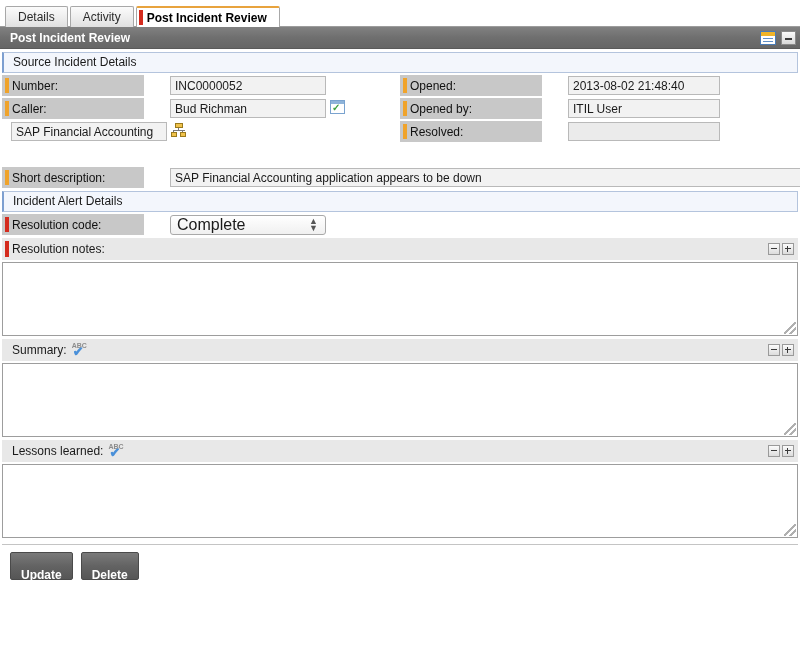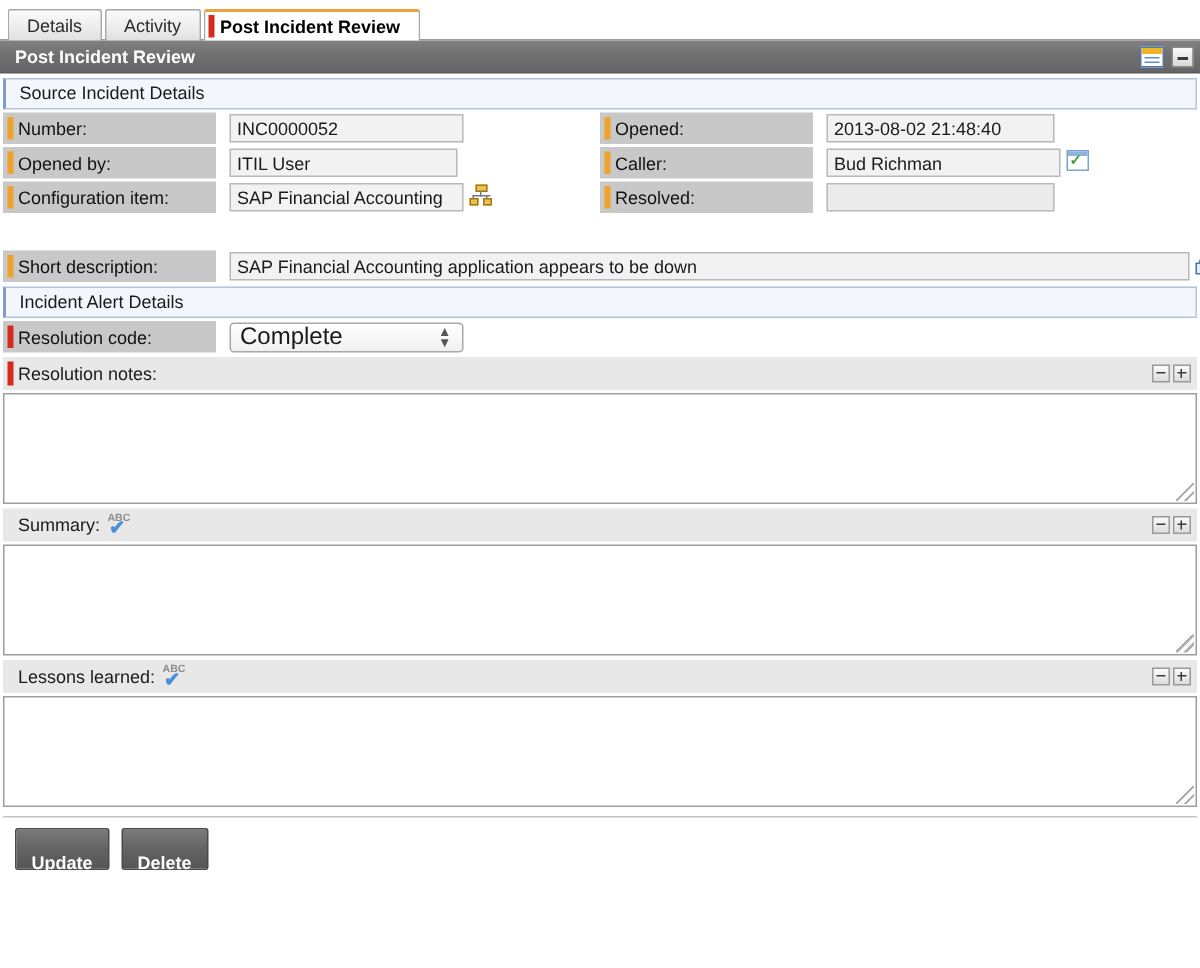--- a/index.html
+++ b/index.html
@@ -129,20 +129,21 @@
   .row {
     display: flex;
     align-items: stretch;
     margin: 0 2px 2px 2px;
   }
   .col {
     display: flex;
     align-items: flex-start;
     width: 50%;
     box-sizing: border-box;
+    gap: 17px;
   }
   .col.full { width: 100%; }
 
   .label {
     width: 142px;
     min-height: 21px;
     background: #c8c8c8;
     display: flex;
     align-items: center;
     font-size: 12px;
@@ -399,39 +400,38 @@
   <div class="col">
     <div class="label">Opened:</div>
     <div class="fieldwrap">
       <input class="txt w-half readonly" type="text" readonly="" value="2013-08-02 21:48:40" style="">
     </div>
   </div>
 </div>
 
 <div class="row">
   <div class="col">
-    <div class="label">Opened by:</div>
-    <div class="fieldwrap">
-      <input class="txt w-half readonly" type="text" readonly="" value="ITIL User" style="">
-    </div>
-  </div>
-  <div class="col">
     <div class="label">Caller:</div>
     <div class="fieldwrap">
       <input class="txt w-num readonly" type="text" readonly="" value="Bud Richman" style="">
       <span class="fld-icon">
         <span class="icon-preview"></span>
       </span>
     </div>
   </div>
+  <div class="col">
+    <div class="label">Opened by:</div>
+    <div class="fieldwrap">
+      <input class="txt w-half readonly" type="text" readonly="" value="ITIL User" style="">
+    </div>
+  </div>
 </div>
 
 <div class="row">
   <div class="col">
-    <div class="label">Configuration item:</div>
     <div class="fieldwrap">
       <input class="txt w-num readonly" type="text" readonly="" value="SAP Financial Accounting" style="">
       <span class="fld-icon">
         <span class="icon-ci"><i class="top"></i><i class="stem"></i><i class="bar"></i><i class="d1"></i><i class="d2"></i><i class="bl"></i><i class="br"></i></span>
       </span>
     </div>
   </div>
   <div class="col">
     <div class="label">Resolved:</div>
     <div class="fieldwrap">

